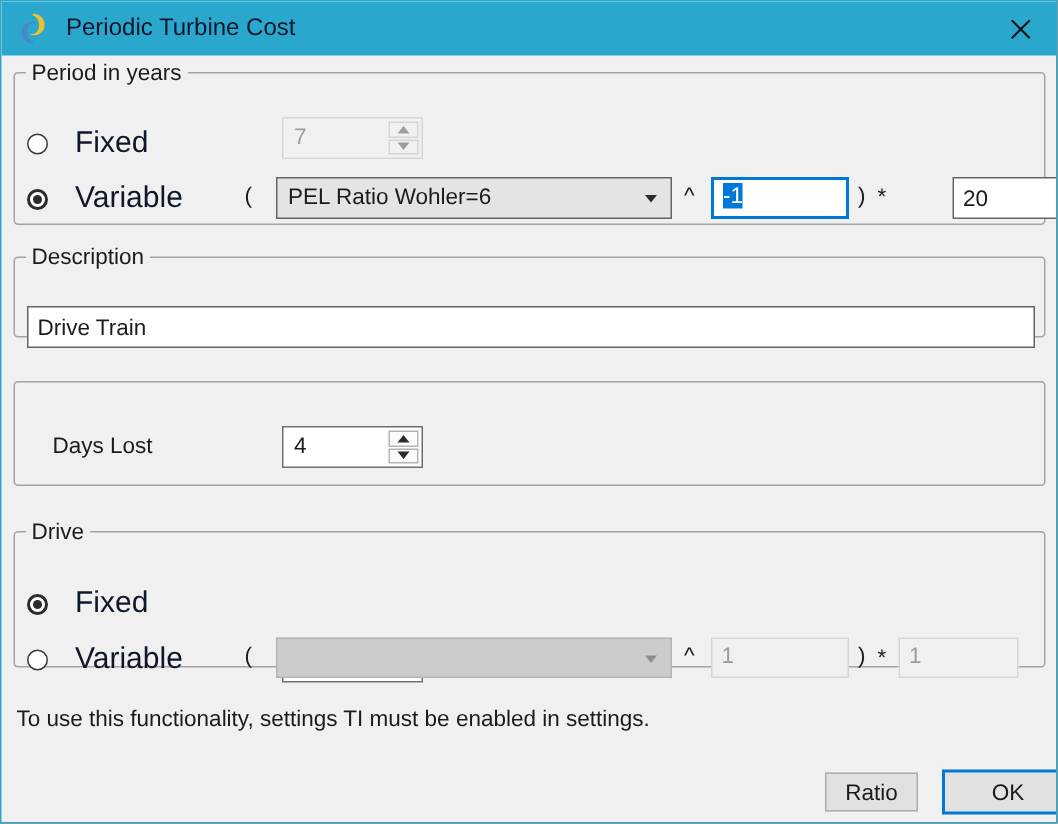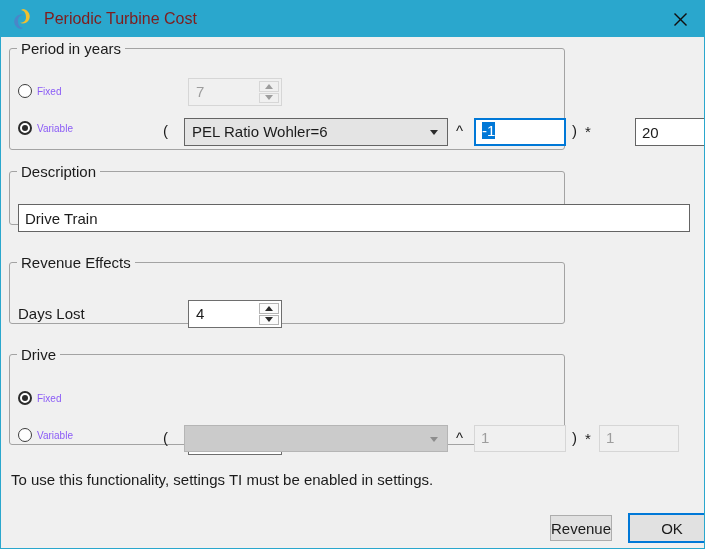--- a/index.html
+++ b/index.html
@@ -12,30 +12,30 @@
     border: 1px solid #2aa7cd;
     overflow: hidden;
   }
 
   
   .titlebar {
     position: absolute; left: 0; top: 0; width: 703px; height: 36px;
     background: #2aa7cd; display: flex; align-items: center;
   }
   .title-icon { width: 24px; height: 24px; margin-left: 9px; flex: 0 0 auto; }
-  .title-text { margin-left: 10px; font-size: 16px; color: #7f1d1d; }
+  .title-text { margin-left: 10px; font-size: 16px; color: #0f172a; }
   .close-btn {
     position: absolute; right: 0; top: 0; width: 48px; height: 36px;
     display: flex; align-items: center; justify-content: center;
     background: transparent; border: none; cursor: pointer;
   }
 
   
   fieldset.group {
-    position: absolute; left: 8px; width: 556px;
+    position: absolute; left: 8px; width: 688px;
     border: 1px solid #a3a3a3; border-radius: 3px;
     background: transparent;
   }
   fieldset.group legend {
     margin-left: 7px; padding: 0 4px; font-size: 15px; color: #1b1b1b;
   }
 
   .lbl { position: absolute; font-size: 15px; color: #1b1b1b; white-space: nowrap; }
   .op  { position: absolute; font-size: 15px; color: #1b1b1b; }
 
@@ -43,21 +43,21 @@
   .radio-row { position: absolute; display: flex; align-items: center; cursor: default; }
   .radio {
     width: 14px; height: 14px; border-radius: 50%;
     border: 1px solid #3c3c3c; background: #fff; flex: 0 0 auto;
   }
   .radio.checked { border: 2px solid #2b2b2b; }
   .radio.checked::after {
     content: ""; display: block; width: 6px; height: 6px; margin: 2px;
     border-radius: 50%; background: #2b2b2b;
   }
-  .radio-row .rlabel { margin-left: 5px; font-size: 10px; color: #8b5cf6; }
+  .radio-row .rlabel { margin-left: 18px; font-size: 20px; color: #0f172a; }
 
   
   .spinbox {
     position: absolute; width: 94px; height: 28px;
     background: #fff; border: 1px solid #6e6e6e; font-size: 15px;
   }
   .spinbox .val { position: absolute; left: 7px; top: 4px; color: #1b1b1b; }
   .spin-col {
     position: absolute; right: 2px; top: 2px; bottom: 2px; width: 20px;
     display: flex; flex-direction: column; gap: 1px;
@@ -178,23 +178,22 @@
 
     <input class="tfield" style="left: 589px; top: 61px; width: 80px; margin-left: 36px;" value="20">
   </fieldset>
 
   <fieldset class="group" style="top:162px; height:62px;">
     <legend>Description</legend>
     <input class="tfield" style="left: 8px; top: 24px; width: 672px;" value="Drive Train">
   </fieldset>
 
   <fieldset class="group" style="top:253px; height:70px;">
-    <legend>Revenue Effects</legend>
-
-    <span class="lbl" style="left:8px; top:34px;text-align:center;">Days Lost</span>
+
+    <span class="lbl" style="left:25px; top:34px;text-align:center;">Days Lost</span>
 
     <div class="spinbox" style="left:178px; top:29px;">
       <span class="val">4</span>
       <span class="spin-col">
         <button class="spin-btn">
             <span class="tri-up"></span>
           </button>
         <button class="spin-btn">
             <span class="tri-dn"></span>
           </button>
@@ -243,16 +242,16 @@
     <span class="op" style="left:562px; top:66px;">)</span>
     <span class="op" style="left:575px; top:67px;">*</span>
 
     <div class="tfield disabled" style="left:589px; top:62px; width:80px;">
       <span class="inner">1</span>
     </div>
   </fieldset>
 
   <div class="footer-note">To use this functionality, settings TI  must be enabled in settings.</div>
 
-  <button class="btn cancel">Revenue</button>
+  <button class="btn cancel">Ratio</button>
   <button class="btn ok">OK</button>
 
 </div>
 
 </body></html>

